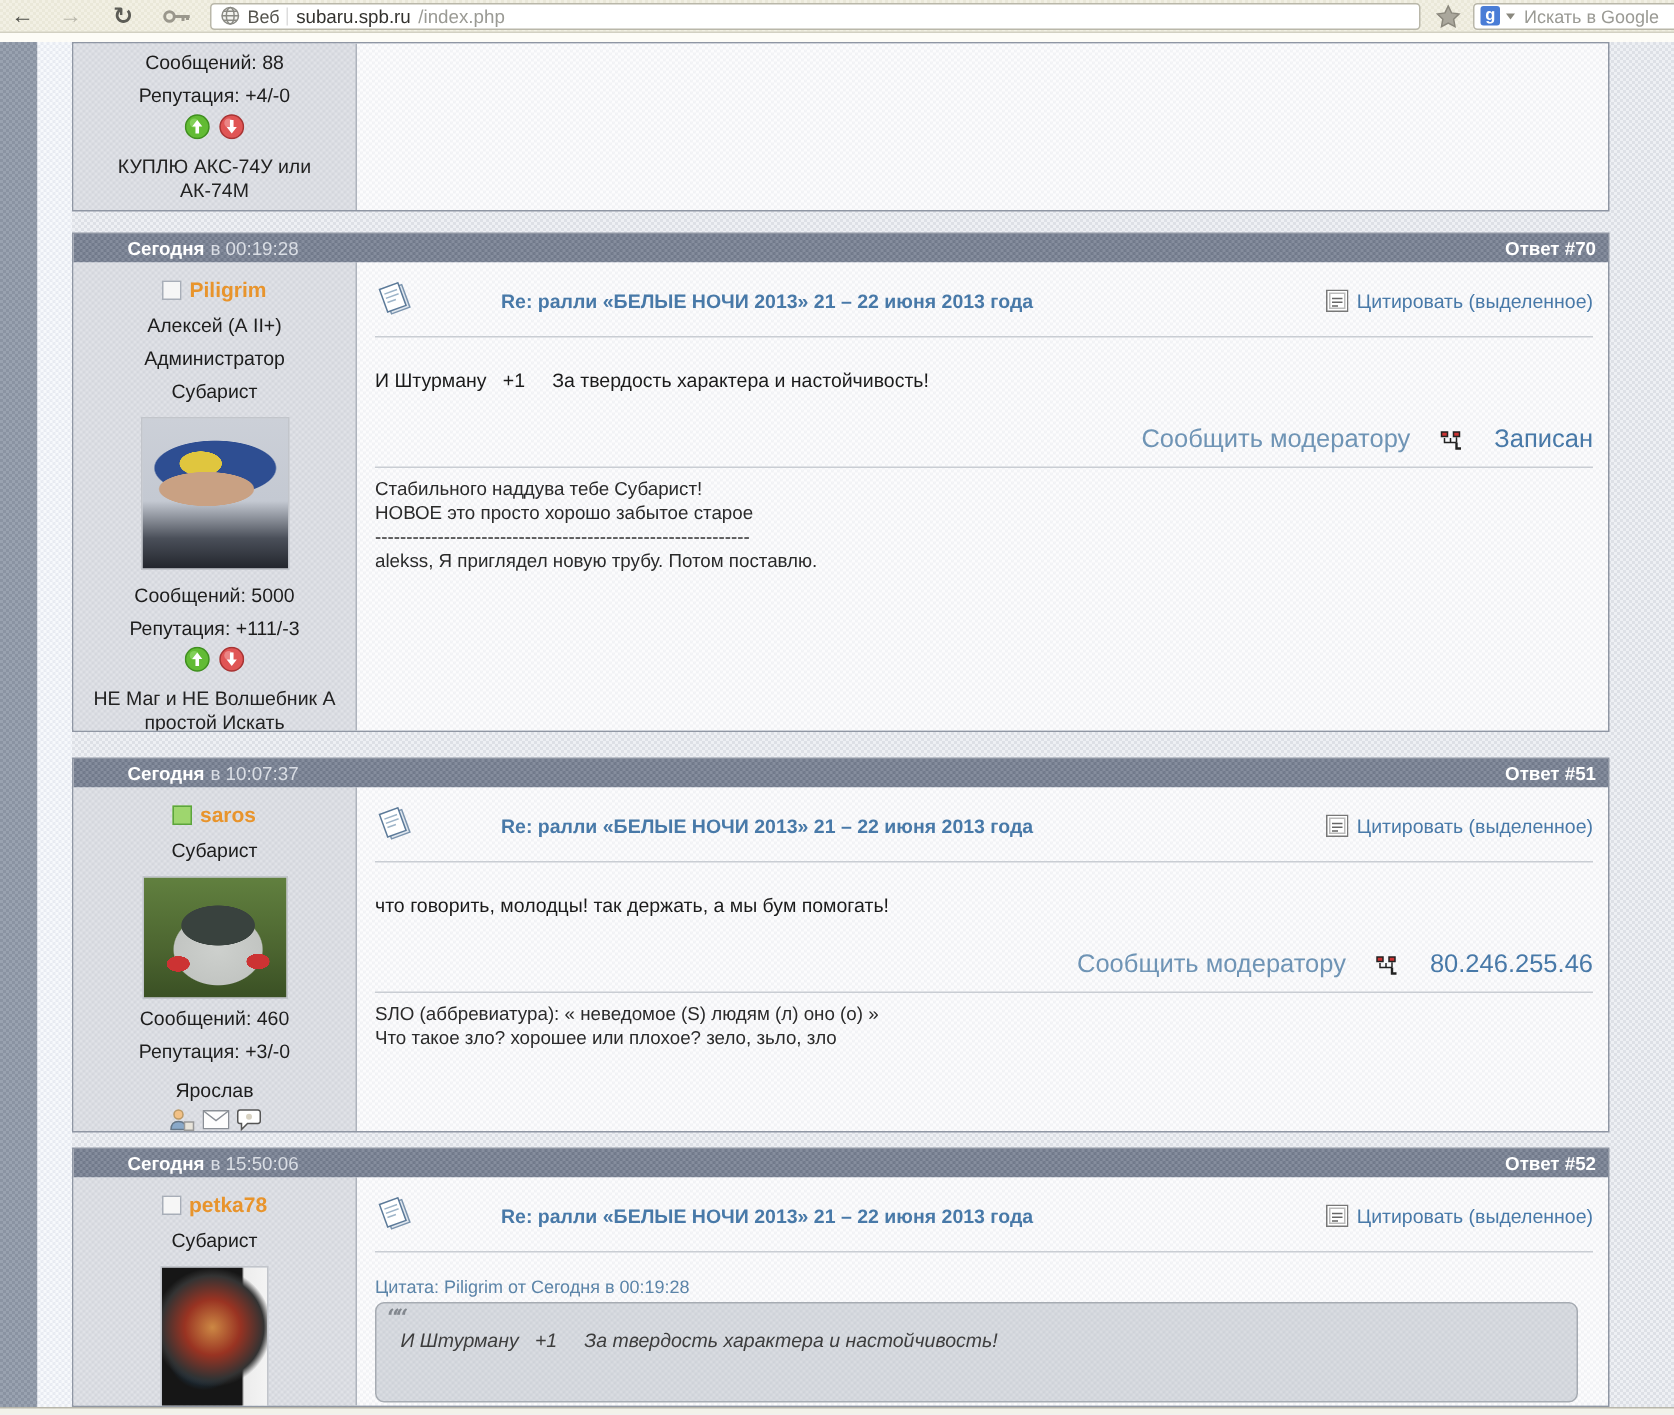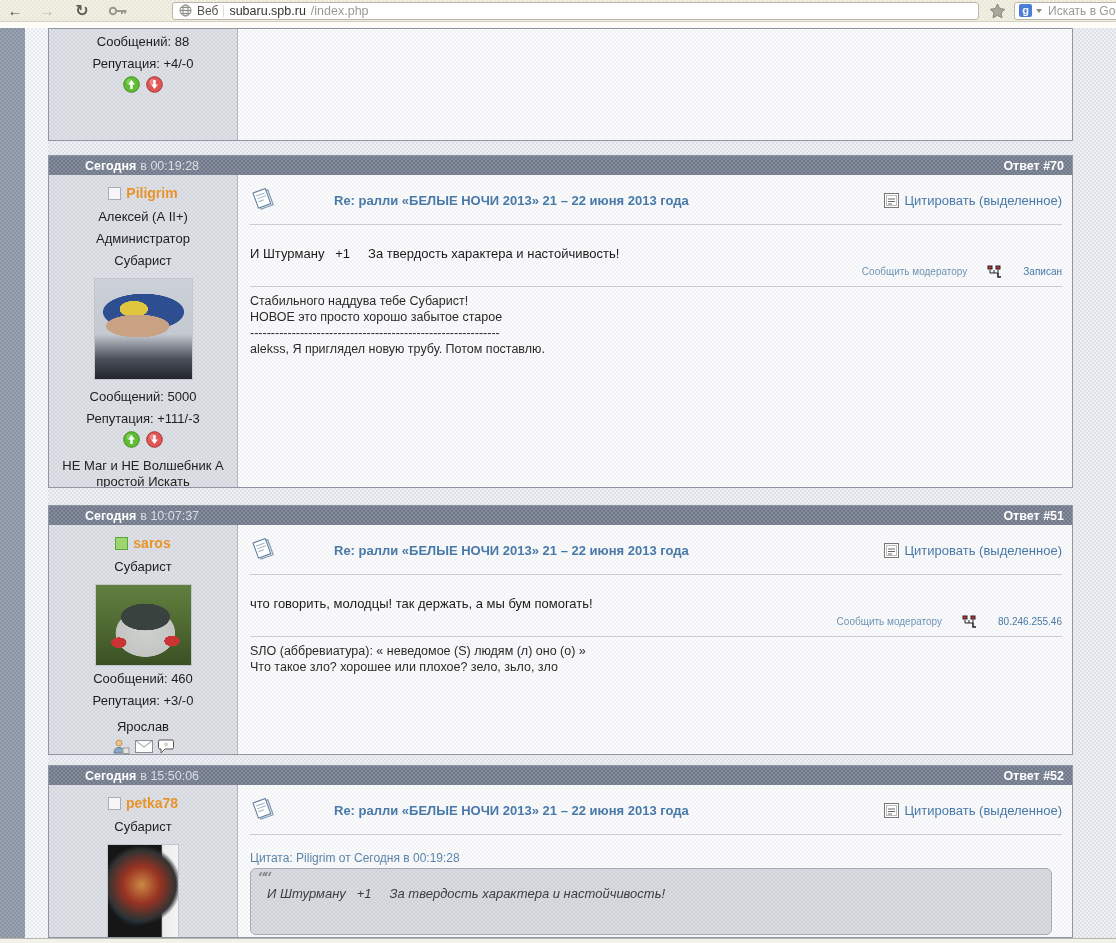--- a/index.html
+++ b/index.html
@@ -15,21 +15,21 @@
   .bg-tool{background-color:#f2f0e4;background-image:linear-gradient(45deg,#eae8d9 25%,transparent 25%,transparent 75%,#eae8d9 75%),linear-gradient(45deg,#eae8d9 25%,transparent 25%,transparent 75%,#eae8d9 75%);}
   .bg-quote{background-color:#d9dce1;background-image:linear-gradient(45deg,#ced2d8 25%,transparent 25%,transparent 75%,#ced2d8 75%),linear-gradient(45deg,#ced2d8 25%,transparent 25%,transparent 75%,#ced2d8 75%);}
   
   .toolbar{height:22px;display:flex;align-items:center;border-bottom:1px solid #d2d0c2;box-sizing:border-box;padding-left:6px;}
   .tbtn{flex:0 0 auto;display:flex;align-items:center;justify-content:center;height:20px;cursor:pointer;}
   .arr{font-weight:bold;font-size:15px;line-height:15px;}
   .arr.back{color:#4c4c46;margin-right:14px;width:18px;}
   .arr.fwd{color:#b9b7ab;margin-right:16px;width:18px;}
   .refresh{color:#5c5c56;font-size:16px;font-weight:bold;margin-right:14px;width:20px;}
   .keyico{margin-right:10px;width:24px;}
-  .urlbox{flex:0 0 auto;width:793px;height:16px;background:#fff;border:1px solid #b9b7a9;border-radius:3px;display:flex;align-items:center;padding:0 6px;gap:5px;margin-left:32px;}
+  .urlbox{flex:0 0 auto;width:793px;height:16px;background:#fff;border:1px solid #b9b7a9;border-radius:3px;display:flex;align-items:center;padding:0 6px;gap:5px;}
   .urlscheme{color:#55544e;font-size:12px;}
   .urldiv{width:1px;height:12px;background:#ddd;}
   .urlhost{color:#33322e;font-size:12.5px;}
   .urlpath{color:#9a9a94;font-size:12.5px;}
   .starwrap{margin:0 8px 0 10px;}
   .searchbox{flex:0 0 auto;width:163px;height:16px;background:#fff;border:1px solid #b9b7a9;border-radius:3px;display:flex;align-items:center;padding:0 4px;gap:4px;}
   .gico{width:13px;height:13px;background:#4a7dd6;border-radius:2px;color:#fff;font-size:11px;font-weight:bold;line-height:13px;text-align:center;}
   .caret{width:0;height:0;border-left:3px solid transparent;border-right:3px solid transparent;border-top:4px solid #8a887e;}
   .searchbox input{border:none;outline:none;width:110px;font-size:12px;color:#444;background:transparent;font-family:inherit;}
   .searchbox input::placeholder{color:#9a9a94;}
@@ -70,21 +70,21 @@
     linear-gradient(90deg,#161616 0%,#161616 76%,#ececec 78%,#f4f4f4 100%);}
   .thumbrow{margin-top:4px;display:flex;justify-content:center;gap:6px;}
   .iconrow{margin-top:6px;display:flex;justify-content:center;align-items:center;gap:5px;}
   .custom{margin-top:10px;line-height:16px;padding:0 6px;}
   
   .titlerow{display:flex;align-items:flex-start;padding-top:13px;}
   .title{font-weight:bold;color:#4879a8;margin-left:10px;margin-top:5px;cursor:pointer;padding-left:48px;}
   .qbtn{margin-left:auto;display:flex;align-items:flex-end;gap:5px;font-weight:normal;color:#4879a8;margin-top:5px;cursor:pointer;white-space:nowrap;}
   .cdiv{height:1px;background:#c9cdd3;margin-top:12px;}
   .pbody{margin-top:20px;white-space:pre-wrap;line-height:17px;color:#1b1b1b;}
-  .reportrow{display:flex;justify-content:flex-end;align-items:center;gap:20px;margin-top:3px;font-size:10px;}
+  .reportrow{display:flex;justify-content:flex-end;align-items:center;gap:20px;margin-top:21px;font-size:17px;}
   .report{color:#6f94b5;cursor:pointer;}
   .iptext{color:#4879a8;cursor:pointer;}
   .sig{margin-top:6px;line-height:16px;color:#2a2a2a;font-size:12.5px;}
   .qhead{margin-top:16px;color:#5b84a8;font-size:12px;}
   .qbox{margin-top:3px;margin-right:10px;border:1px solid #a6abb2;border-radius:6px;min-height:40px;position:relative;padding:17px 12px 8px 16px;}
   .qmarks{position:absolute;top:0px;left:7px;font-family:"DejaVu Serif",serif;font-weight:bold;font-size:15px;color:#82878e;letter-spacing:-3px;}
   .qtext{font-style:italic;color:#3d3d3d;white-space:pre-wrap;line-height:16px;}
   svg{display:block;}
 </style>
 </head>
@@ -138,20 +138,21 @@
               <circle cx="8.5" cy="8.5" r="7.8" fill="#62bb34" stroke="#3f8f1f"></circle>
               <circle cx="6.5" cy="6" r="3" fill="#8ed868" opacity="0.7"></circle>
               <path d="M8.5 4l3.4 4.4H9.7V13H7.3V8.4H5.1z" fill="#fff"></path>
             </svg>
           <svg width="17" height="17" viewBox="0 0 17 17">
               <circle cx="8.5" cy="8.5" r="7.8" fill="#e05555" stroke="#a83434"></circle>
               <circle cx="6.5" cy="6" r="3" fill="#f09a9a" opacity="0.7"></circle>
               <path d="M8.5 13L5.1 8.6h2.2V4h2.4v4.6h2.2z" fill="#fff"></path>
             </svg>
         </div>
+        <div class="custom">КУПЛЮ АКС-74У или АК-74М</div>
 
       </div>
       <div class="pcontent bg-white chk"></div>
     </div>
   </div>
 
   <div class="post" style="top:127px;height:333px;">
     <div class="phead bg-dark chk">
       <span><span class="tprefix">Сегодня</span><span class="trest">в 00:19:28</span></span>
       <span class="reply">Ответ #70</span>

